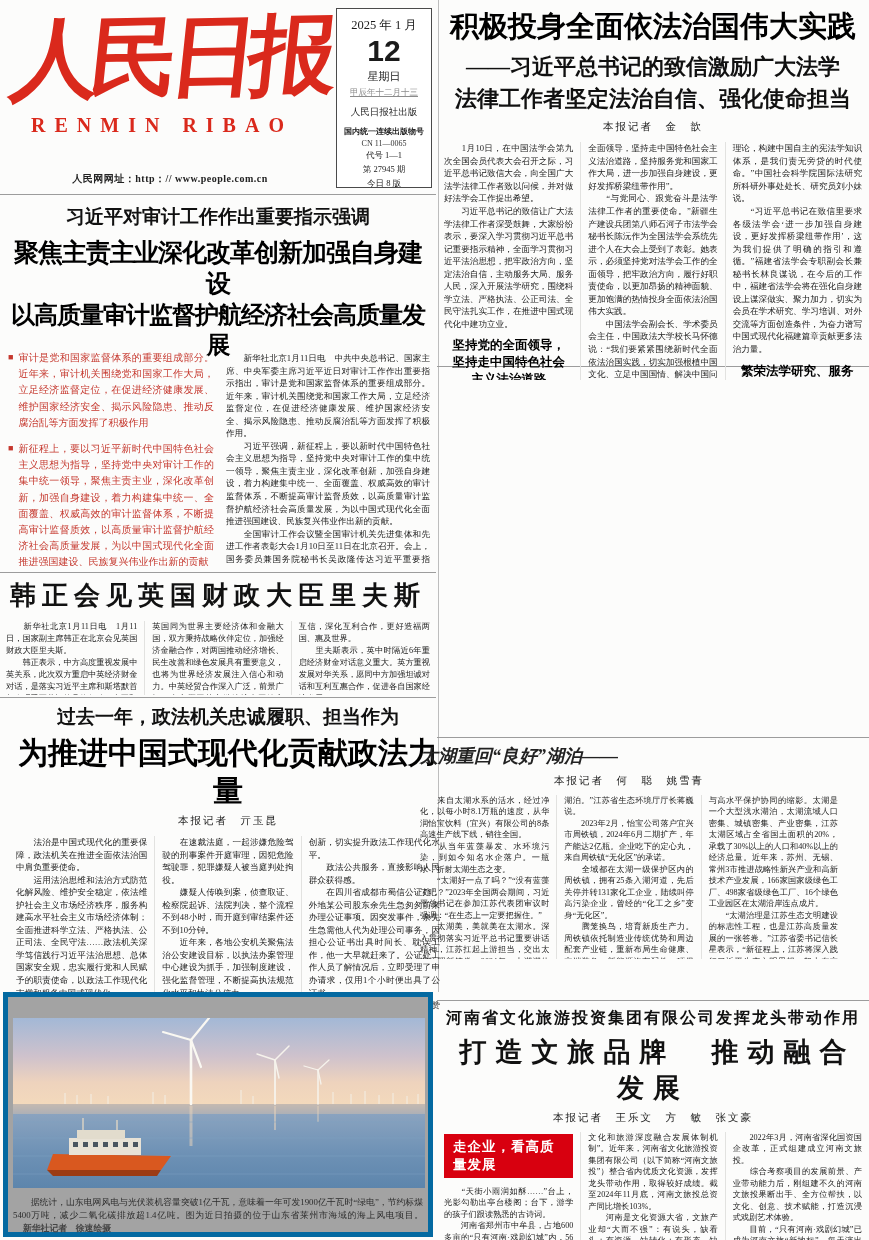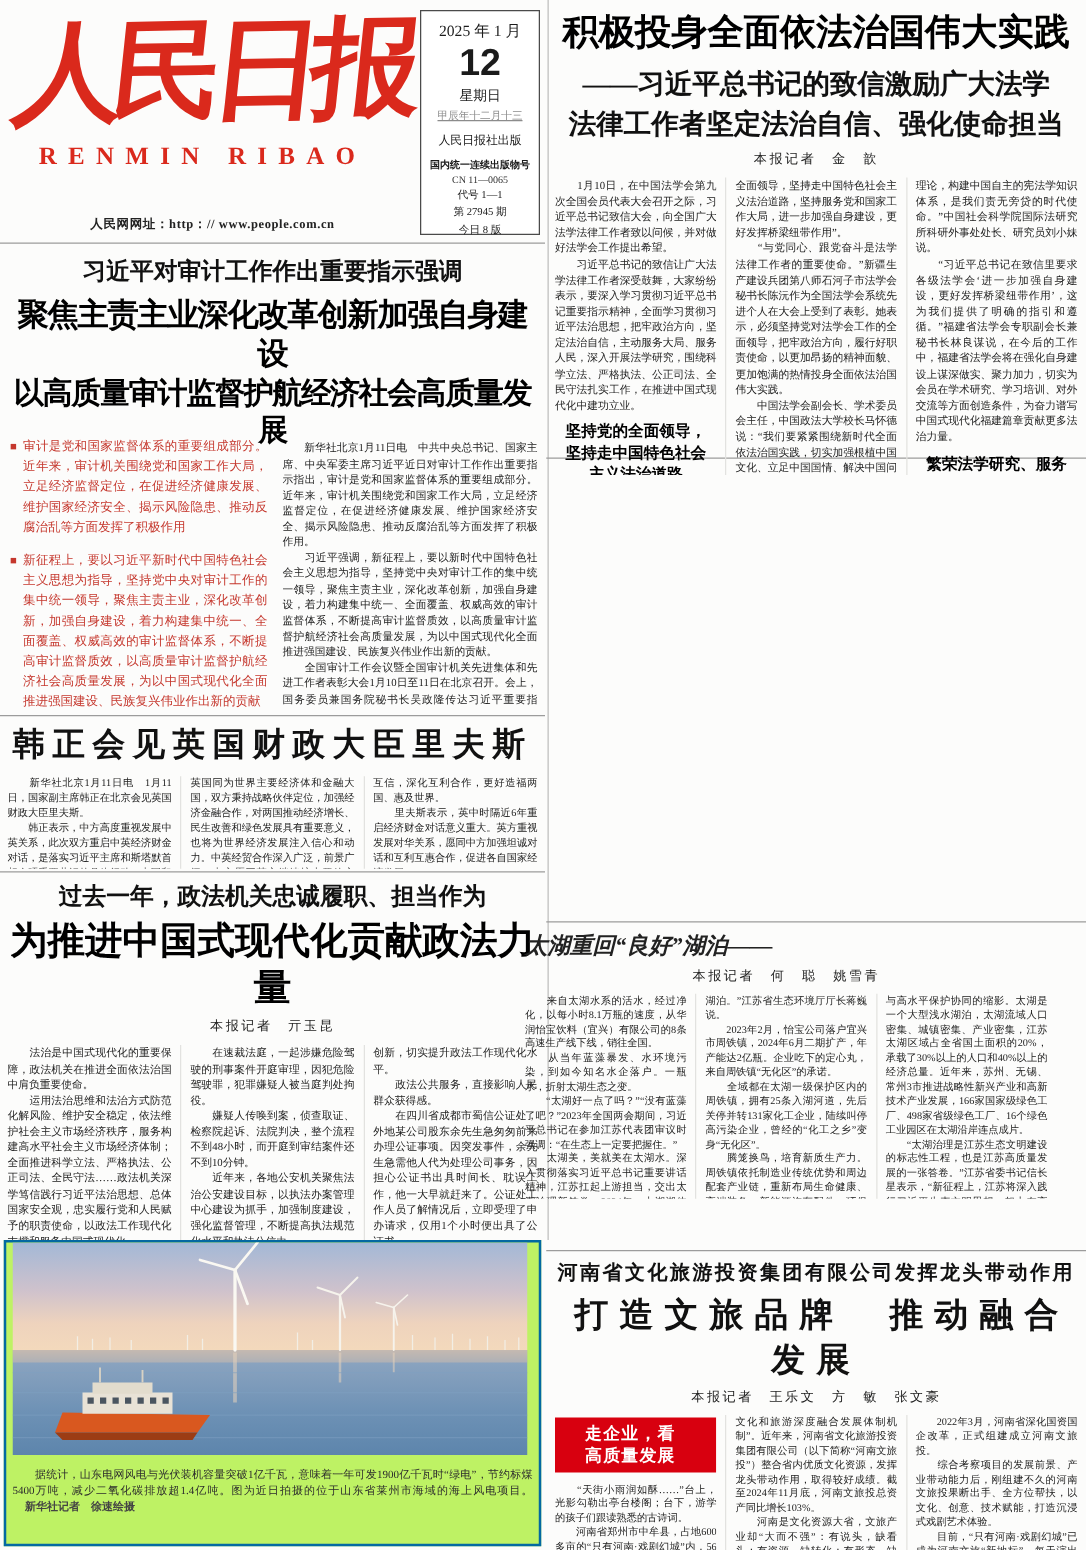--- a/index.html
+++ b/index.html
@@ -29,24 +29,24 @@
   .cols{display:flex;}
   .col{flex:1;overflow:hidden;}
   .col + .col{border-left:1px solid #e2e2e0;margin-left:7px;padding-left:7px;}
   .body-text{font-size:8.6px;line-height:1.46;text-align:justify;white-space:pre-line;color:#212121;}
   .col-subhead{font-weight:bold;font-size:12.5px;line-height:1.35;text-align:center;margin:7px 4px;color:#000;font-family:"Liberation Sans",sans-serif;}
   
   .bullet-row{display:flex;margin-bottom:10px;}
   .bullet-sq{color:#c5372d;font-size:9px;margin-right:5px;line-height:1.6;}
   .bullet-text{font-size:10px;line-height:1.62;text-align:justify;color:#c5372d;font-family:"Liberation Sans",sans-serif;}
   
-  .photo-frame{border:2px solid #0369a1;background:#bef264;box-sizing:border-box;padding:0 5px;}
+  .photo-frame{border:5px solid #0369a1;background:#a3a3a3;box-sizing:border-box;padding:21px 5px;}
   .photo-caption{font-size:8.8px;line-height:1.5;text-align:justify;color:#2c2c2c;margin-top:4px;}
   .photo-credit{font-weight:bold;color:#444;margin-left:10px;white-space:nowrap;}
-  .badge{display:inline-block;background:#d8000f;color:#fff;font-weight:bold;font-size:13.5px;letter-spacing:1px;padding:4px 24px;margin:2px 0 8px 0;font-family:"Liberation Sans",sans-serif;}
+  .badge{display:inline-block;background:#d8000f;color:#fff;font-weight:bold;font-size:13.5px;letter-spacing:1px;padding:4px 9px;margin:2px 0 8px 0;font-family:"Liberation Sans",sans-serif;}
 </style>
 </head>
 <body>
 
 <div class="page">
 
   <div class="abs" style="left:12px;top:14px;width:320px;">
     <div class="mast-title">人民日报</div>
     <div class="mast-latin" style="margin-top:12px;width:300px;">RENMIN RIBAO</div>
   </div>
@@ -129,21 +129,21 @@
       <div class="col">
           <div class="body-text" style="font-size:8.2px;">英国同为世界主要经济体和金融大国，双方秉持战略伙伴定位，加强经济金融合作，对两国推动经济增长、民生改善和绿色发展具有重要意义，也将为世界经济发展注入信心和动力。中英经贸合作深入广泛，前景广阔。中方愿同英方继续扩大开放交流，增进理解</div>
         </div>
       <div class="col">
           <div class="body-text" style="font-size:8.2px;">互信，深化互利合作，更好造福两国、惠及世界。
 　　里夫斯表示，英中时隔近6年重启经济财金对话意义重大。英方重视发展对华关系，愿同中方加强坦诚对话和互利互惠合作，促进各自国家经济发展。</div>
         </div>
     </div>
   </div>
 
-  <div class="abs" style="left:6px;top:704px;width:424px;">
+  <div class="abs" style="left:16px;top:704px;width:424px;">
     <div class="serif-head" style="font-size:19px;">过去一年，政法机关忠诚履职、担当作为</div>
     <div class="mega" style="font-size:30px;margin-top:4px;">为推进中国式现代化贡献政法力量</div>
     <div class="byline" style="margin-top:5px;">本报记者　亓玉昆</div>
     <div class="cols" style="margin-top:8px;height:196px;">
       <div class="col">
         <div class="body-text">　　法治是中国式现代化的重要保障，政法机关在推进全面依法治国中肩负重要使命。
 　　运用法治思维和法治方式防范化解风险、维护安全稳定，依法维护社会主义市场经济秩序，服务构建高水平社会主义市场经济体制；全面推进科学立法、严格执法、公正司法、全民守法……政法机关深学笃信践行习近平法治思想、总体国家安全观，忠实履行党和人民赋予的职责使命，以政法工作现代化支撑和服务中国式现代化。</div>
         <div class="col-subhead" style="white-space:pre-line;">在更高起点谋划
 和推进政法改革</div>
 

